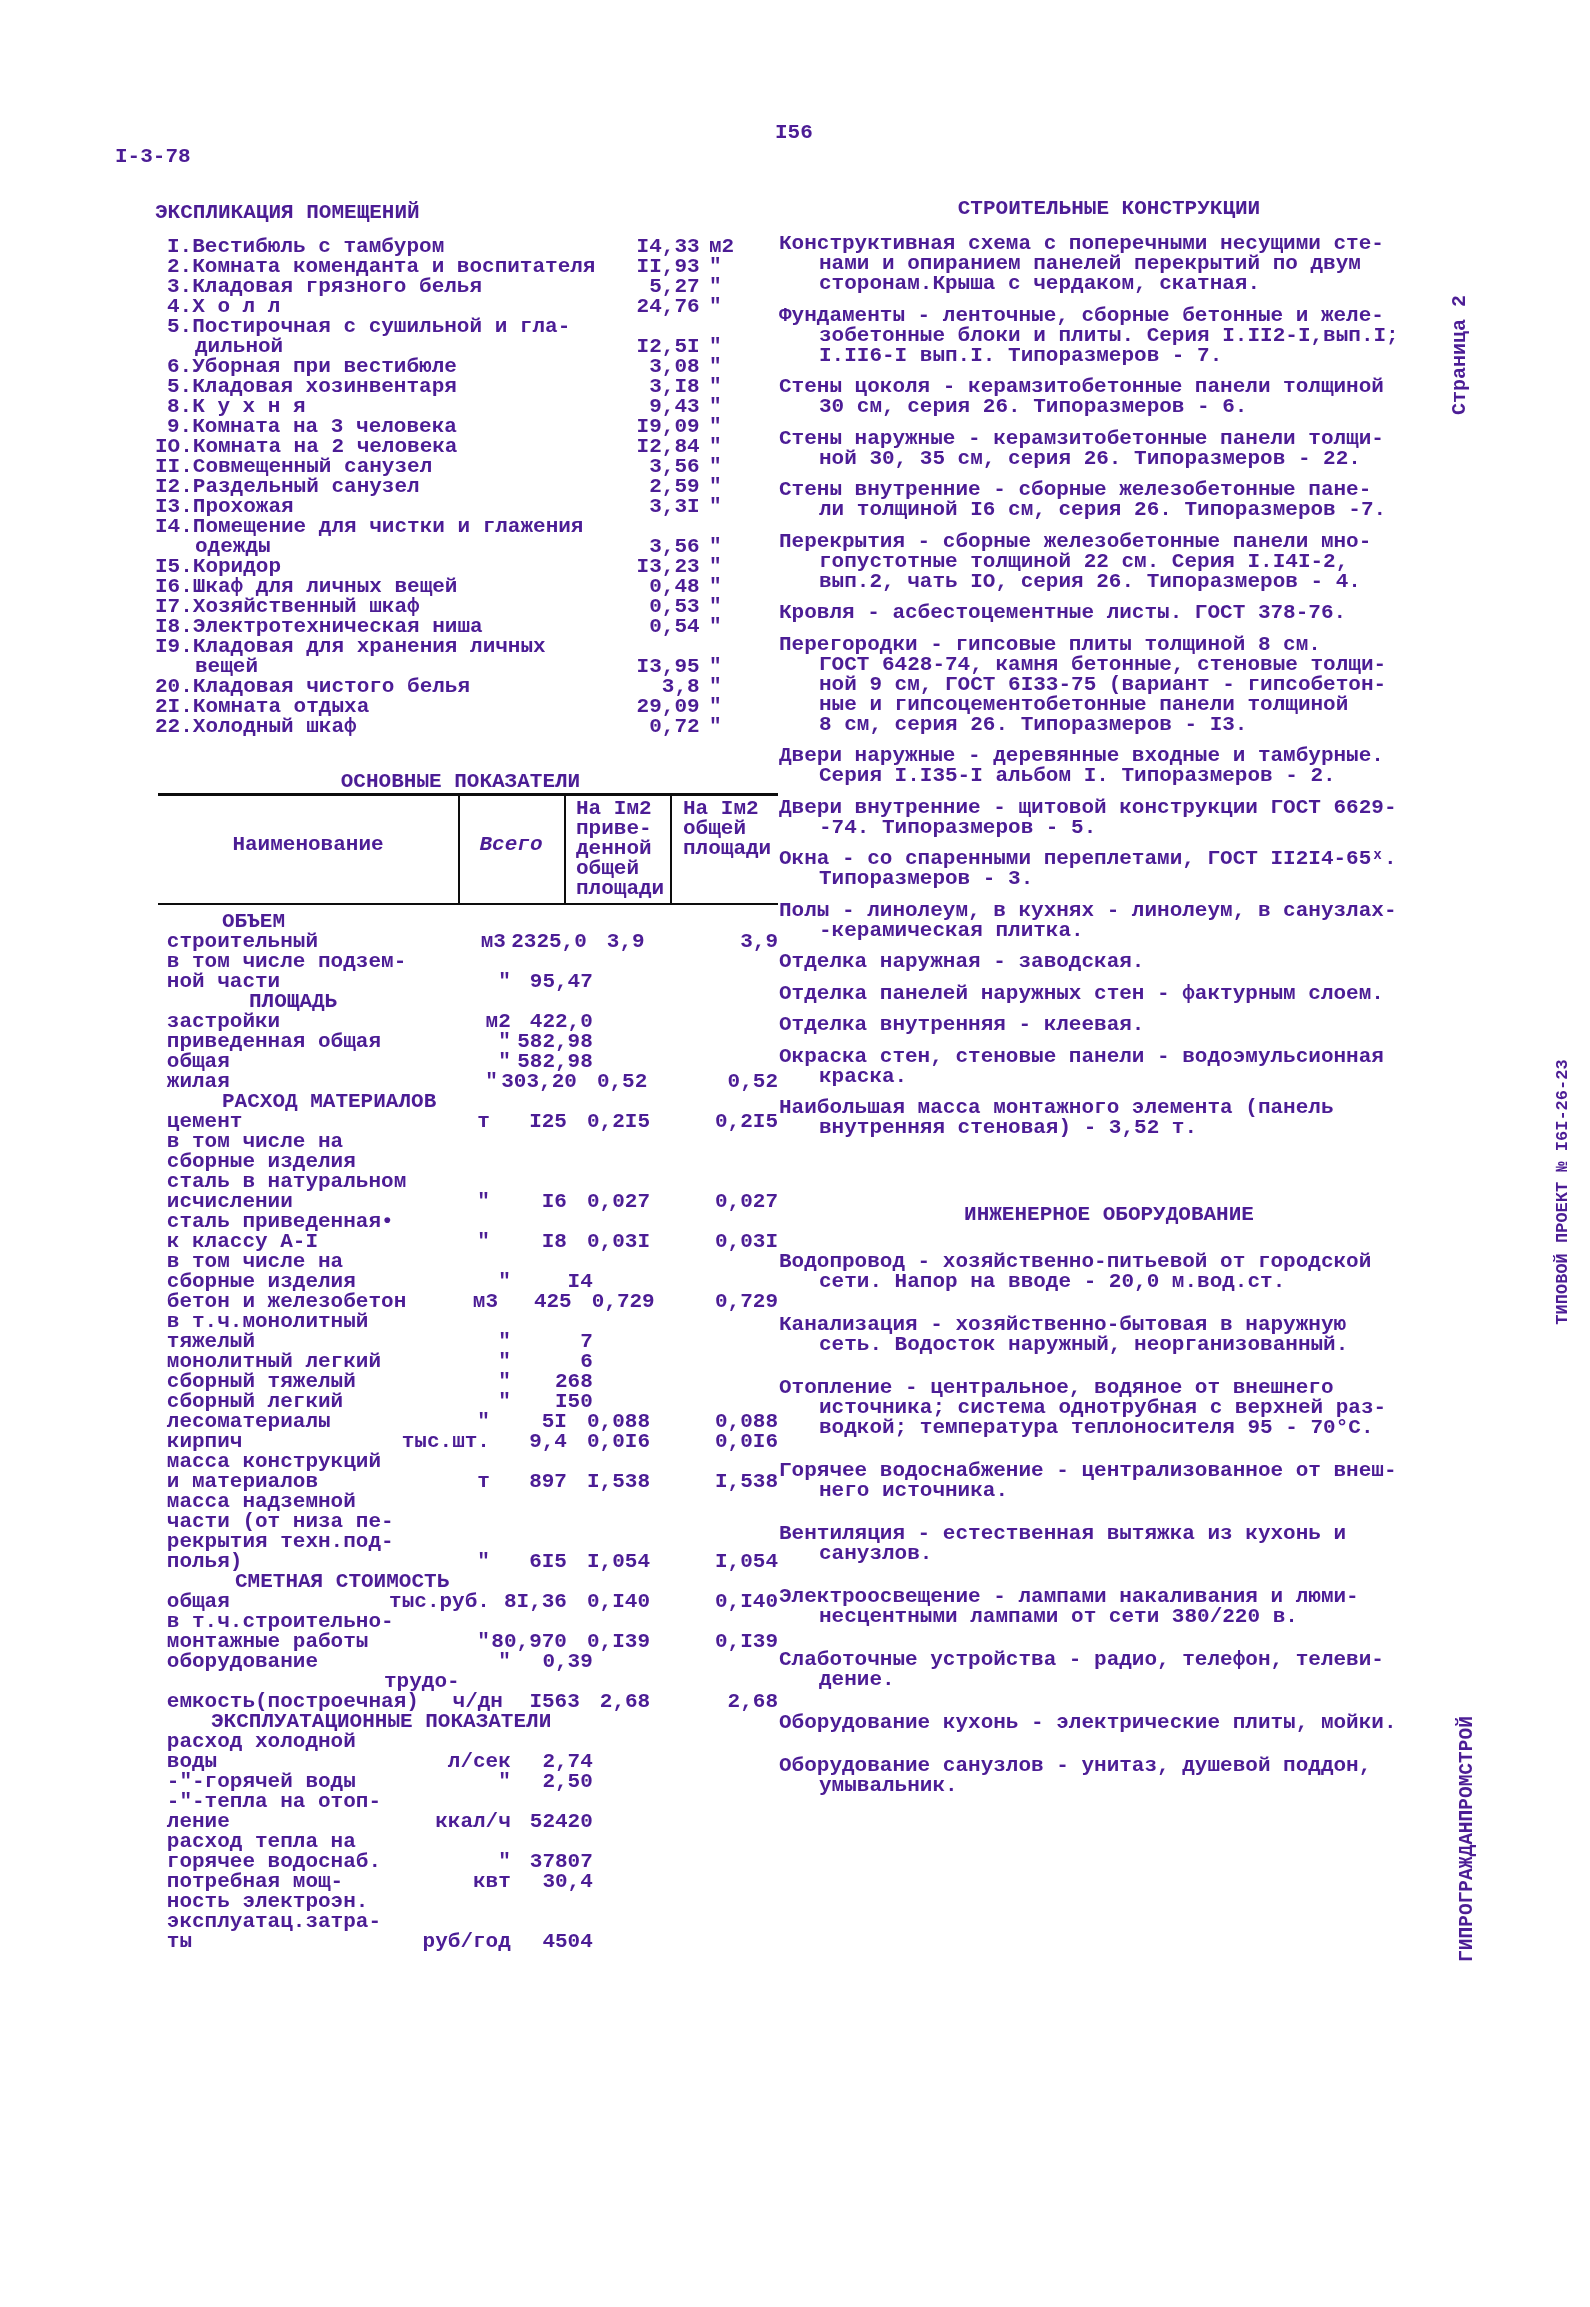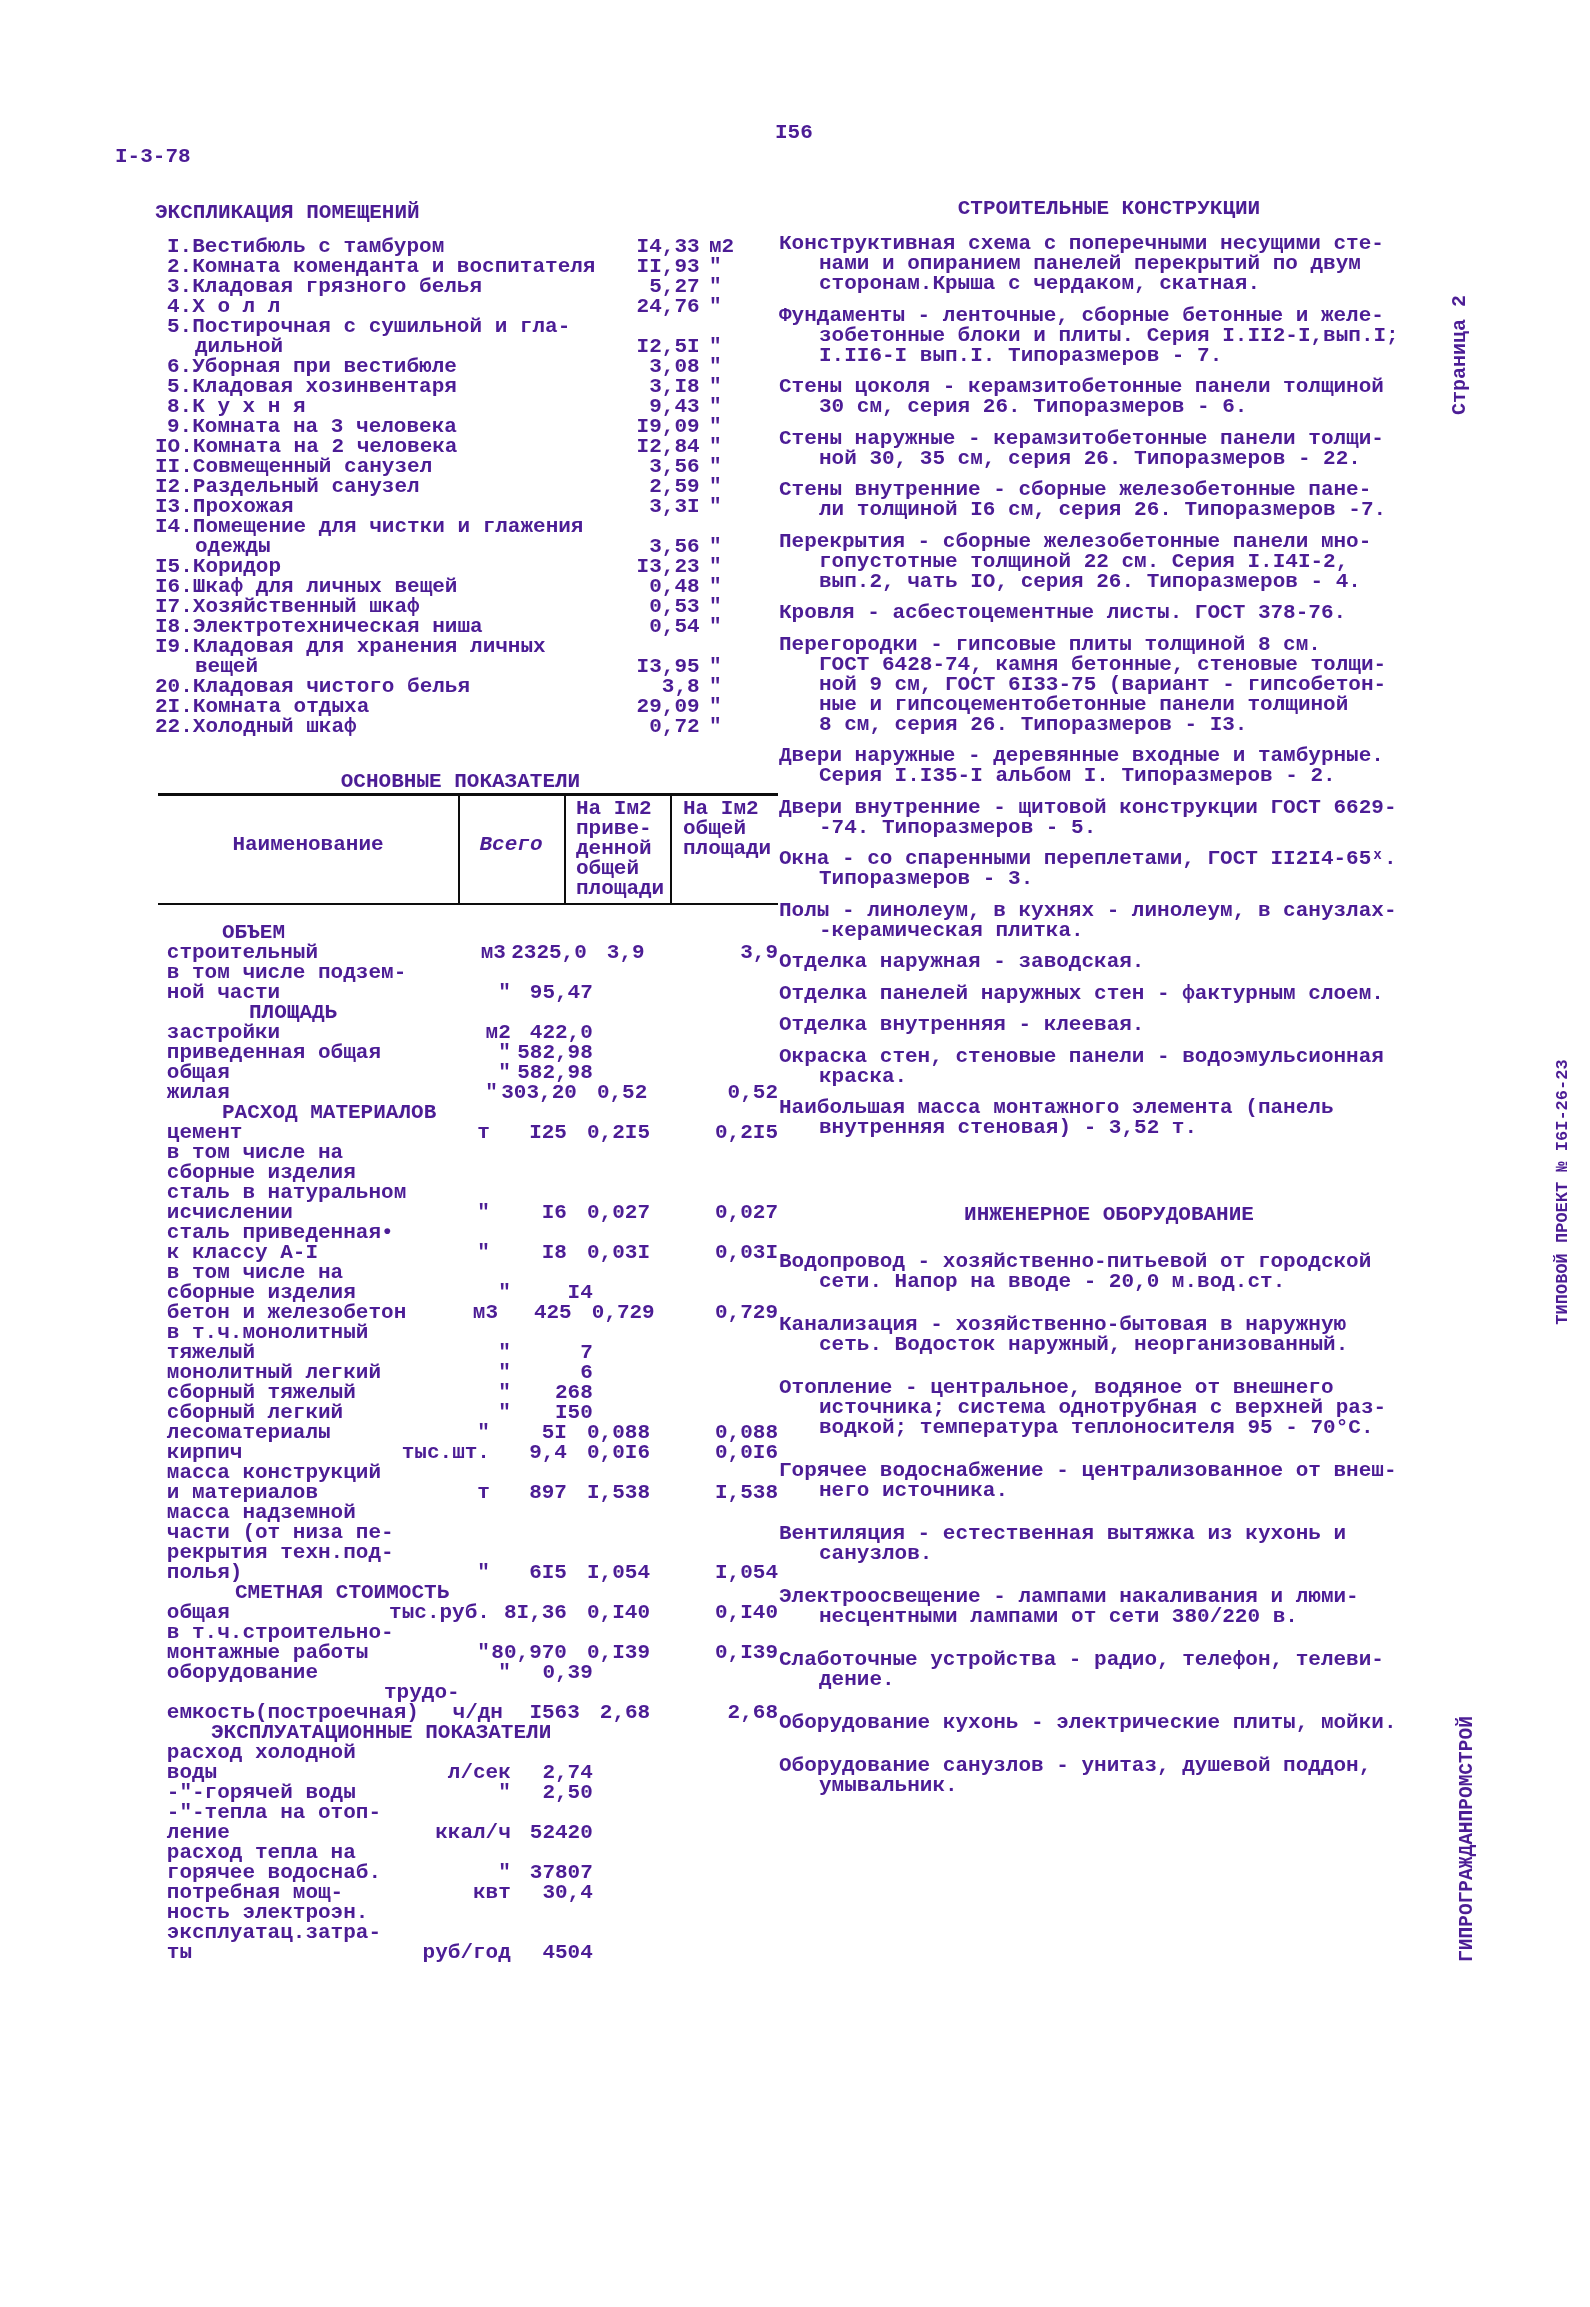--- a/index.html
+++ b/index.html
@@ -36,21 +36,21 @@
   #tbl{left:158px;top:793px;width:620px;}
   .hline{height:2.7px;background:#0d0d0d;}
   #thead{position:relative;height:107px;}
   .vline{position:absolute;top:0;bottom:0;width:2px;background:#0d0d0d;}
   #v1{left:300px;} #v2{left:406px;} #v3{left:512px;}
   .hc{position:absolute;white-space:pre-line;}
   #hc1{left:0;width:300px;top:39px;text-align:center;}
   #hc2{left:300px;width:106px;top:39px;text-align:center;font-style:italic;}
   #hc3{left:418px;top:3.4px;}
   #hc4{left:525px;top:3.4px;}
-  #tbody{padding-top:18px;}
+  #tbody{padding-top:7px;}
   .trow{display:flex;white-space:nowrap;}
   .bt{width:219px;padding-left:8.8px;overflow:visible;}
   .bu{width:125px;text-align:right;}
   .b1{width:82px;text-align:right;}
   .b2{width:115px;padding-left:20px;}
   .b3{flex:1;padding-left:20px;}
   .srow{white-space:nowrap;}
 
   
   #rcol{left:779px;top:199px;width:660px;}

